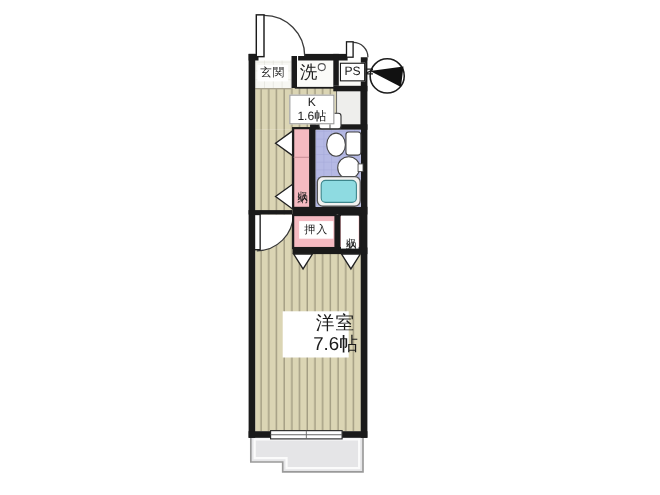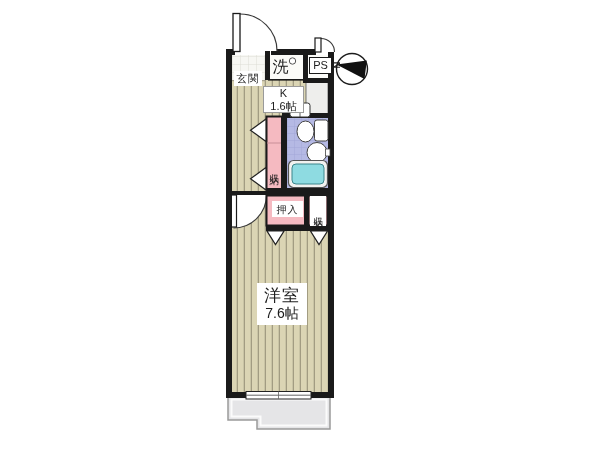--- a/index.html
+++ b/index.html
@@ -7,30 +7,30 @@
     position:relative;width:600px;height:450px;background:#ffffff;overflow:hidden;
     font-family:"Liberation Sans","DejaVu Sans",sans-serif;
   }
   .plan-svg{position:absolute;left:0;top:0;}
   .label{
     position:absolute;color:#1b1b1b;display:flex;align-items:center;justify-content:center;
     text-align:center;line-height:1.1;white-space:pre;
   }
   .boxed{background:#ffffff;}
   .v{writing-mode:vertical-rl;text-orientation:upright;letter-spacing:2px;}
-  .lbl-entrance{left:234px;top:71px;width:28px;height:15px;font-size:10.5px;letter-spacing:1px;}
+  .lbl-entrance{left:234px;top:59px;width:28px;height:15px;font-size:10.5px;letter-spacing:1px;}
   .lbl-laundry{left:269px;top:55px;width:23px;height:24px;font-size:16px;background:transparent;}
   .lbl-ps{left:309px;top:57px;width:21px;height:15px;font-size:11px;border:1.2px solid #1a1a1a;}
   .lbl-kitchen{left:263px;top:86px;width:39px;height:25px;font-size:11px;border:0.6px solid #9a9a9a;flex-direction:column;}
   .lbl-storage-hall{left:266px;top:145px;width:16px;height:46px;font-size:9.5px;background:transparent;}
   .lbl-closet{left:272px;top:201px;width:31px;height:16px;font-size:10px;letter-spacing:1px;}
   .lbl-storage-room{left:310px;top:196px;width:16px;height:30px;font-size:9.5px;}
-  .lbl-room{left:257px;top:283px;width:50px;height:42px;flex-direction:column;}
+  .lbl-room{left:257px;top:283px;width:24px;height:42px;flex-direction:column;padding-left:36px;}
   .lbl-room .nm{font-size:17px;letter-spacing:1px;}
-  .lbl-room .sz{font-size:14px;}
+  .lbl-room .sz{font-size:17px;}
   .lbl-north{left:331px;top:59px;width:12px;height:12px;font-size:9.5px;font-weight:bold;transform:rotate(-90deg);background:transparent;}
 </style>
 </head>
 <body>
 
 <div class="screen">
   <svg class="plan-svg" width="600" height="450" viewBox="0 0 600 450">
     <defs>
       <pattern id="pFloor" patternUnits="userSpaceOnUse" width="7" height="7">
         <rect width="7" height="7" fill="#dbd5b4"></rect>

